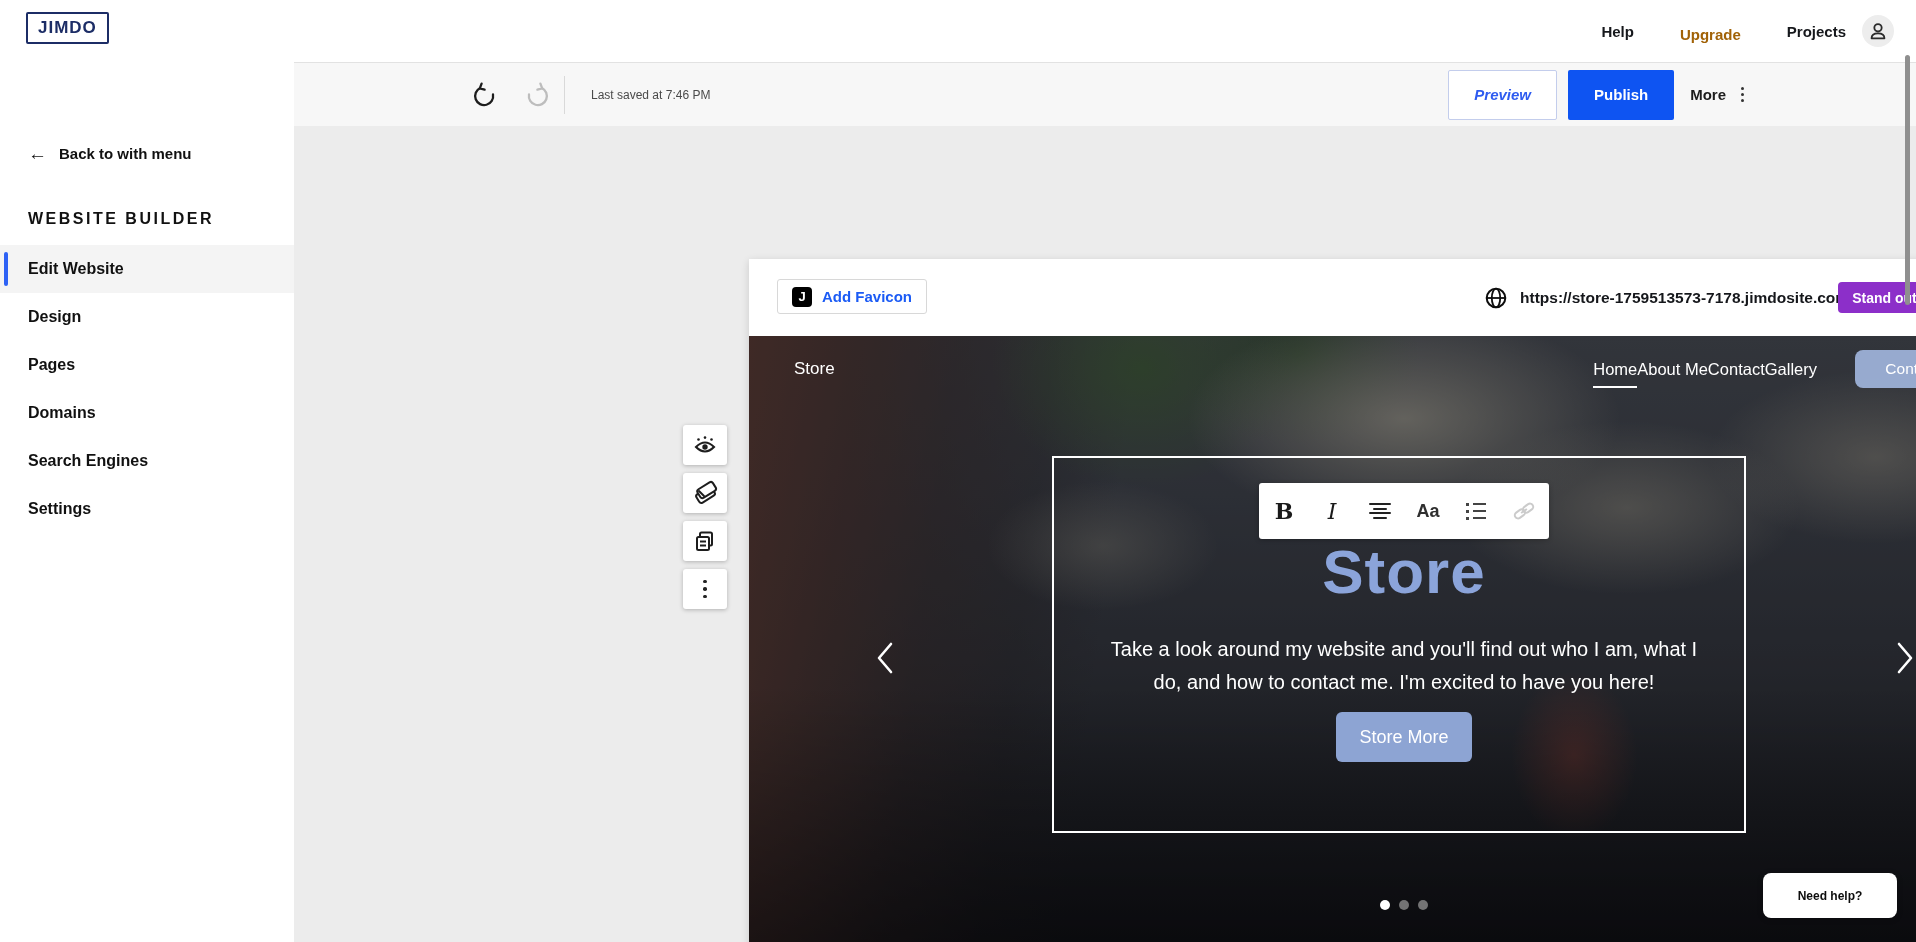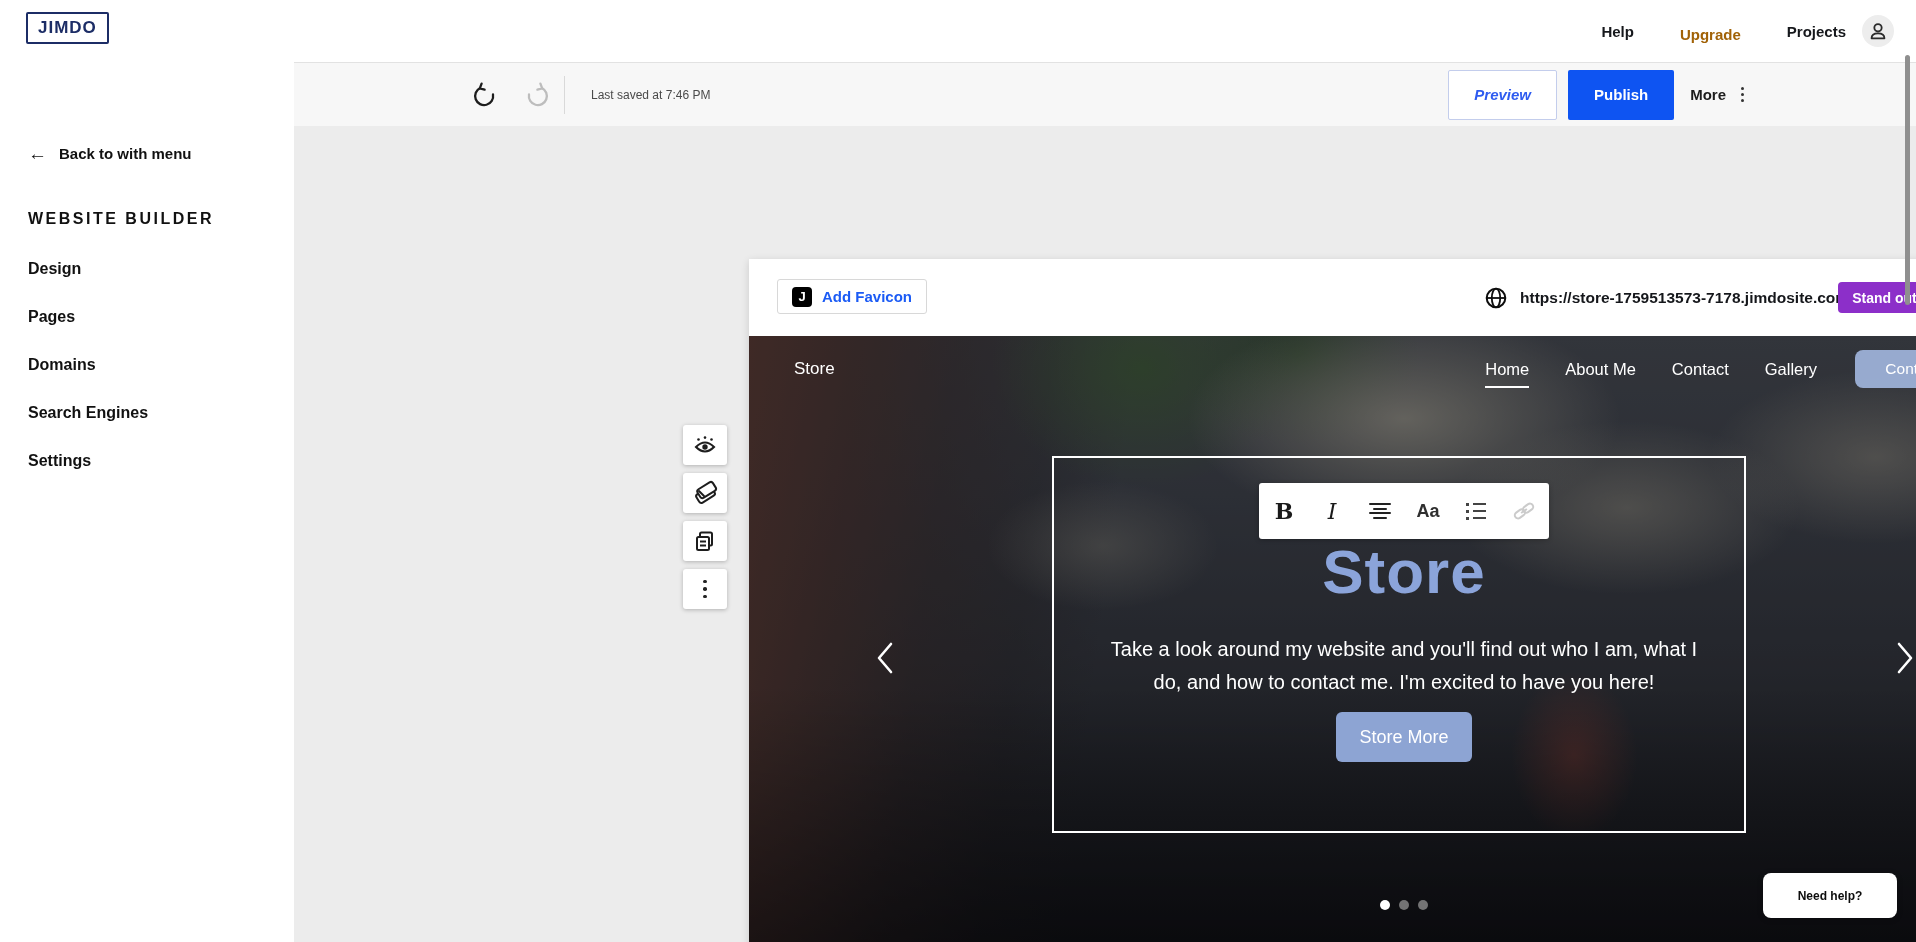--- a/index.html
+++ b/index.html
@@ -60,21 +60,21 @@
       radial-gradient(160px 120px at 42% 3%, rgba(52,80,46,0.8), transparent 75%),
       linear-gradient(97deg, rgba(92,58,48,0.95) 0%, rgba(74,50,44,0.8) 8%, rgba(56,42,40,0.55) 15%, rgba(40,34,34,0.3) 22%, transparent 28%),
       linear-gradient(270deg, rgba(190,186,175,0.35) 0%, rgba(150,146,138,0.18) 6%, transparent 11%),
       linear-gradient(180deg, #484c52 0%, #3f434a 25%, #33363c 50%, #232529 75%, #151619 100%);
   }
   .hero::before { content:""; position:absolute; inset:0; background:rgba(8,10,15,0.34); z-index:0; }
   .hero > * { position:relative; z-index:1; }
 
   .site-nav { position:absolute; left:0; right:0; top:0; height:66px; display:flex; align-items:center; }
   .site-brand { margin-left:45px; color:#fff; font-size:17px; }
-  .site-links { margin-left:auto; display:flex; align-items:center; gap:36px; }
+  .site-links { margin-left:auto; display:flex; align-items:center; }
   .site-link { color:#fff; font-size:16.5px; cursor:pointer; position:relative; }
   .site-link.active::after { content:""; position:absolute; left:0; right:0; bottom:-9px; height:2px; background:#fff; }
   .contact-btn { margin-left:38px; margin-right:64px; width:140px; height:38px; background:rgba(157,177,215,0.95); border-radius:8px; color:#fff; font-size:15.5px; display:flex; align-items:center; justify-content:center; cursor:pointer; }
 
   .sel-frame { position:absolute; left:303px; top:120px; width:694px; height:377px; border:2px solid #fff; }
   .edit-toolbar { position:absolute; left:50%; transform:translateX(-50%); top:147px; width:290px; height:56px; background:#fff; border-radius:3px; box-shadow:0 1px 5px rgba(0,0,0,0.25); display:flex; align-items:center; justify-content:center; gap:14px; }
   .et-btn { width:34px; height:36px; display:flex; align-items:center; justify-content:center; cursor:pointer; }
   .glyph-b { font-family:"DejaVu Serif","Liberation Serif",serif; font-size:22px; font-weight:700; color:#1a1a1a; }
   .glyph-i { font-family:"DejaVu Serif","Liberation Serif",serif; font-size:22px; font-style:italic; color:#1a1a1a; }
   .glyph-aa { font-size:18px; font-weight:600; color:#2f2f2f; }
@@ -127,20 +127,23 @@
     </div>
   </div>
 
   <div class="sidebar">
     <div class="back-row">
       <span class="back-arrow">←</span>
       <span>Back to with menu</span>
     </div>
     <div class="section-label">WEBSITE BUILDER</div>
     <div class="menu">
+      <div class="menu-item active">
+          <span>Edit Website</span>
+        </div>
       <div class="menu-item">
           <span>Design</span>
         </div>
       <div class="menu-item">
           <span>Pages</span>
         </div>
       <div class="menu-item">
           <span>Domains</span>
         </div>
       <div class="menu-item">

